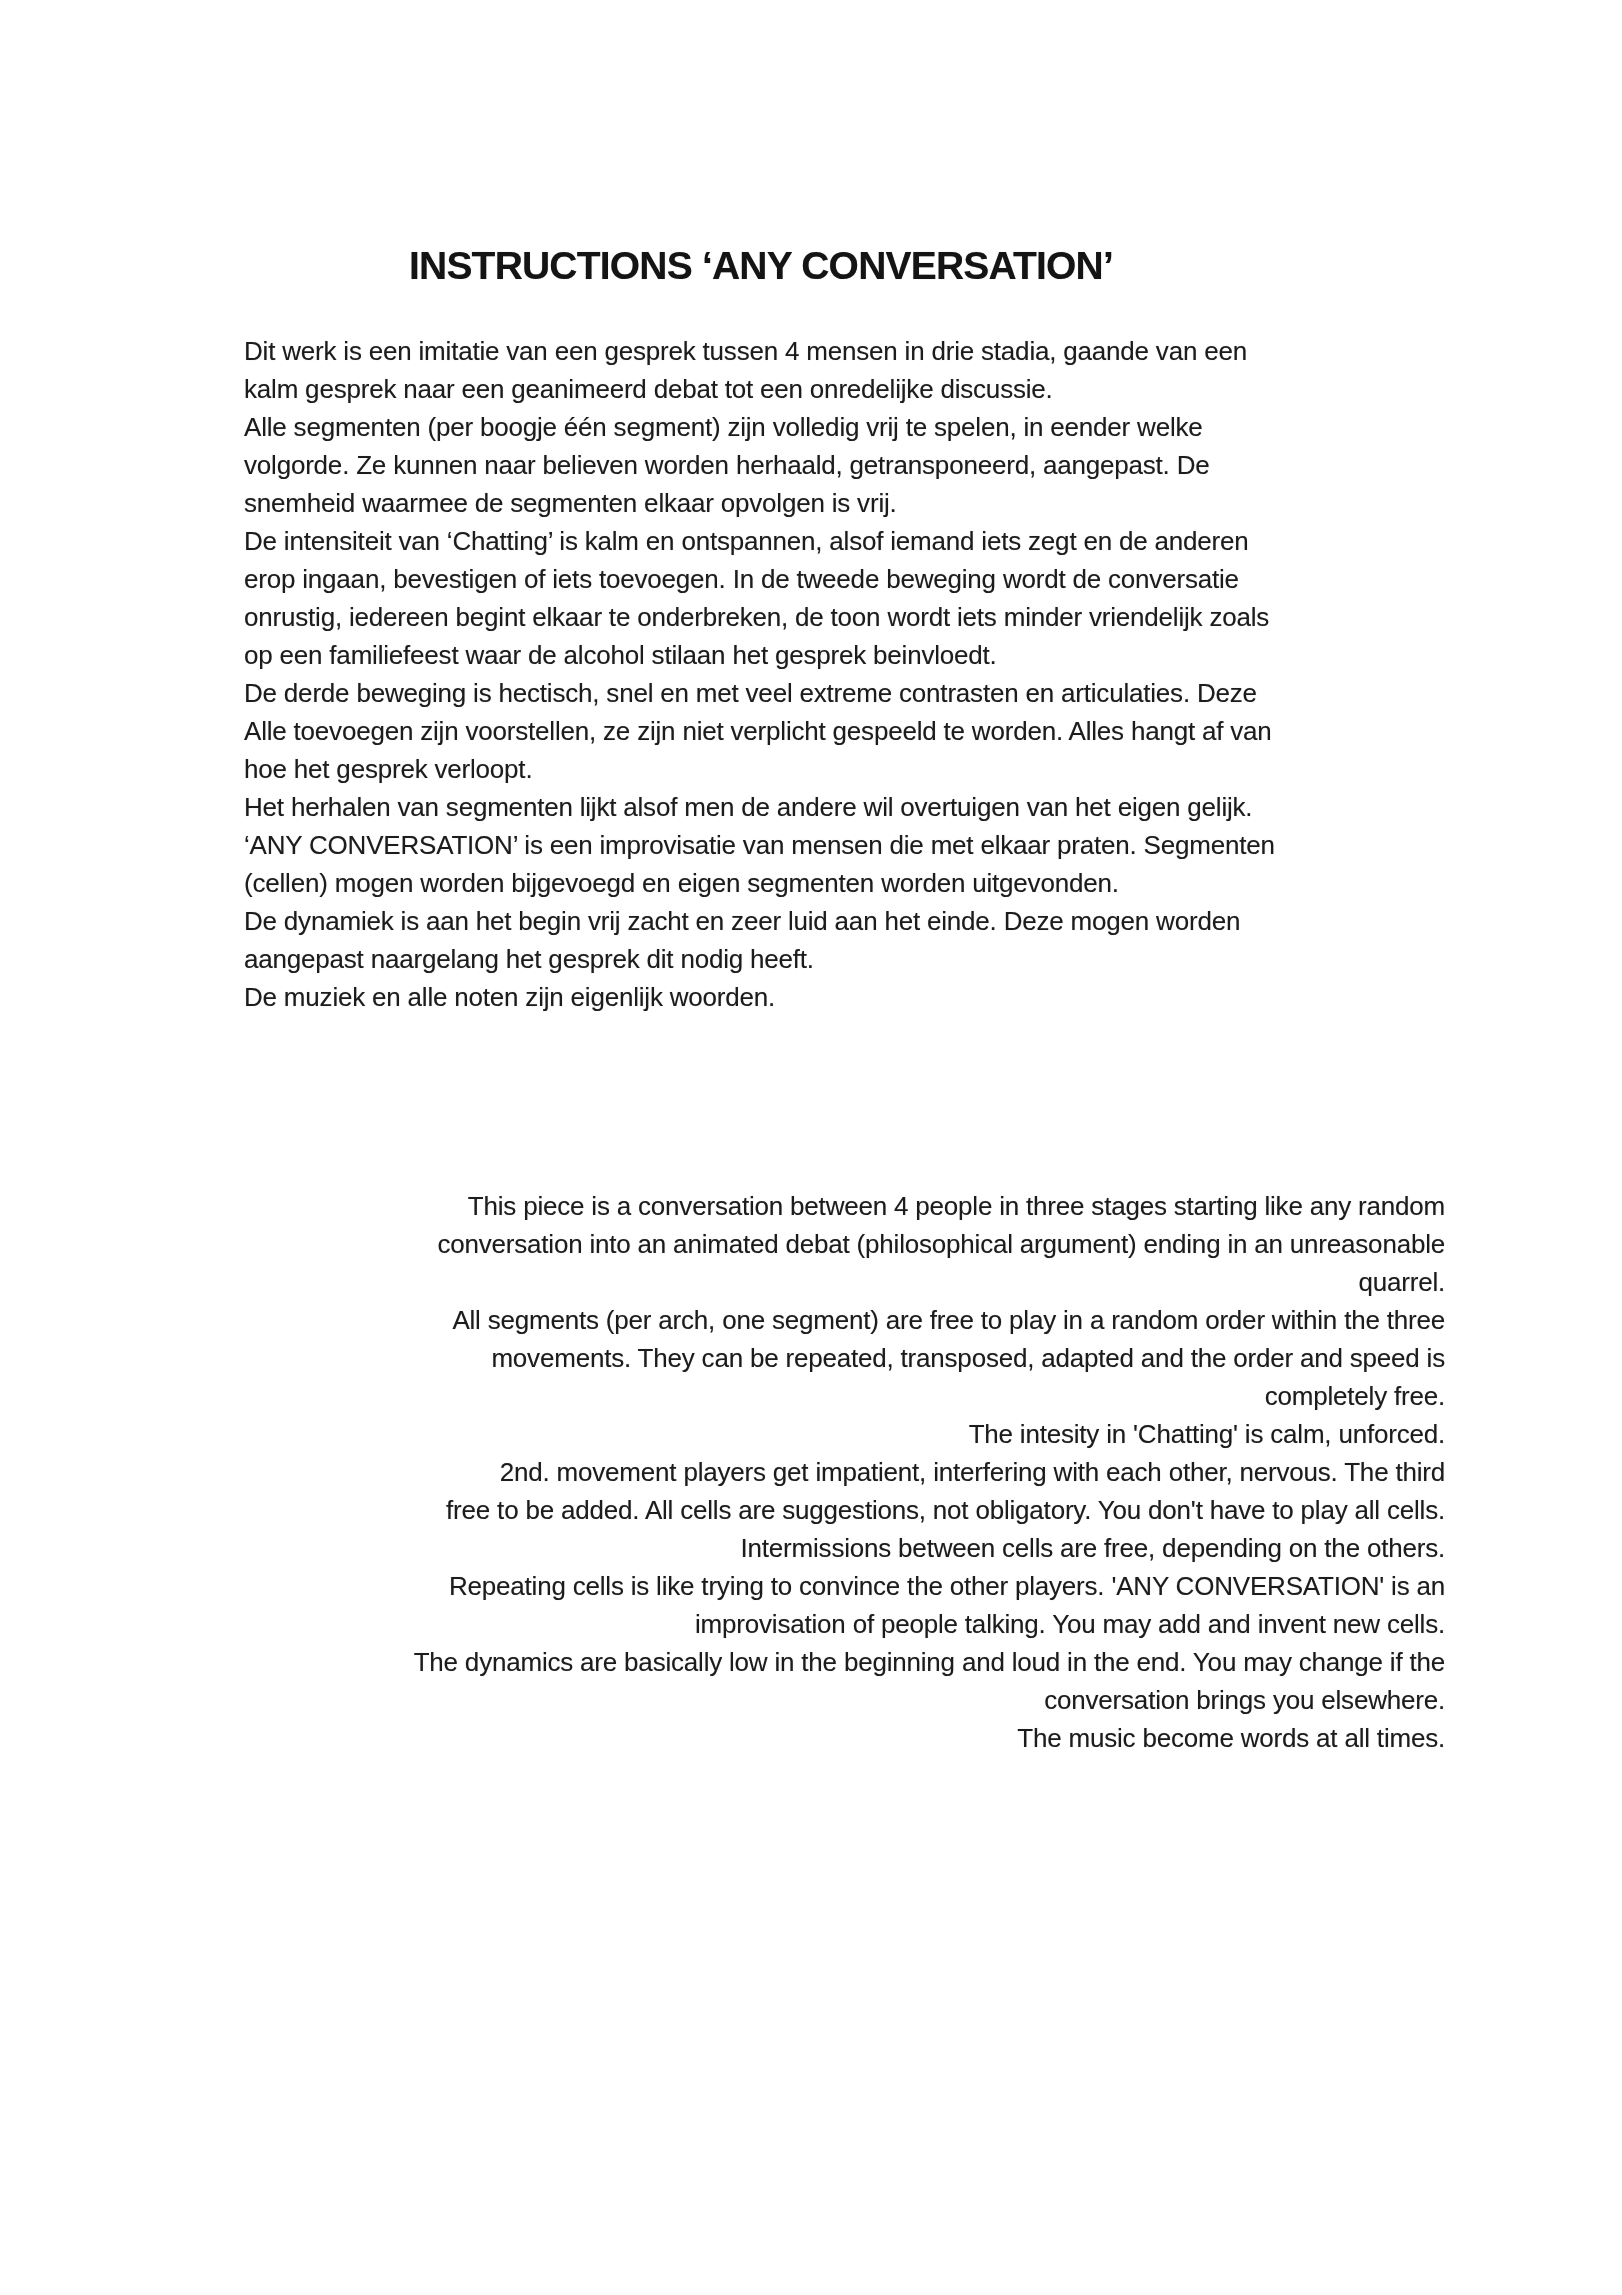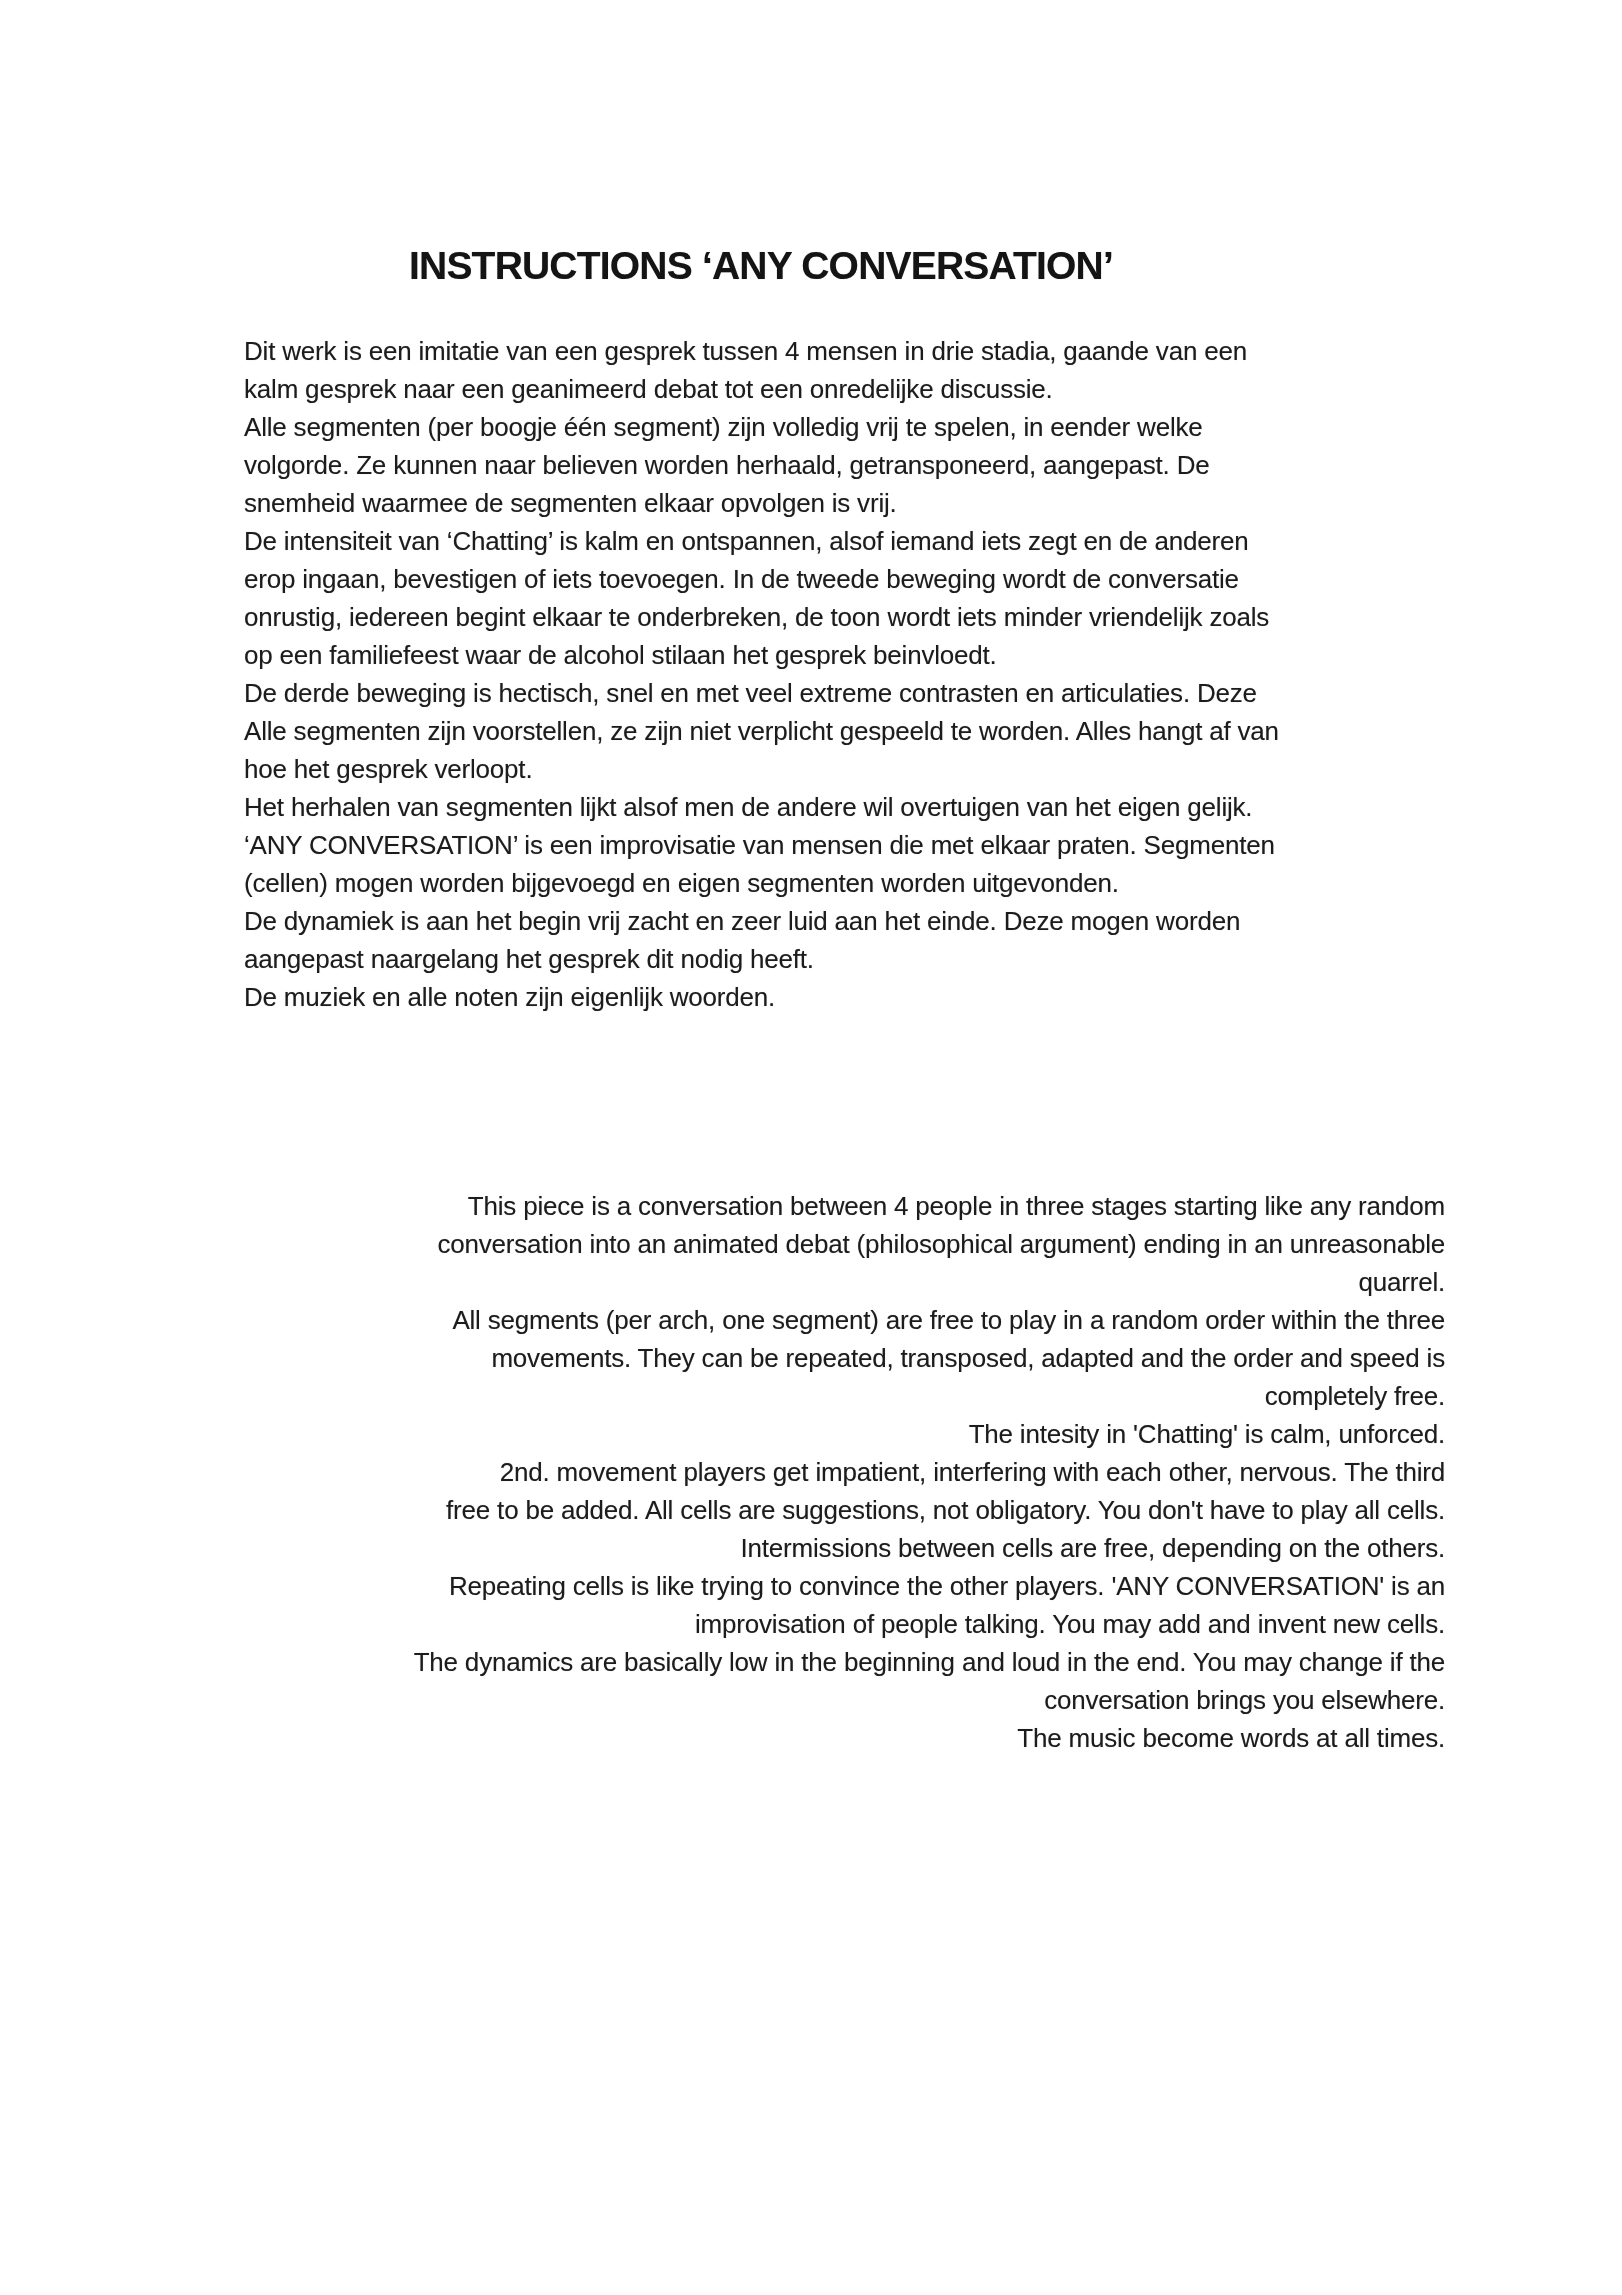--- a/index.html
+++ b/index.html
@@ -58,21 +58,21 @@
     <div class="text-line">Dit werk is een imitatie van een gesprek tussen 4 mensen in drie stadia, gaande van een</div>
     <div class="text-line">kalm gesprek naar een geanimeerd debat tot een onredelijke discussie.</div>
     <div class="text-line">Alle segmenten (per boogje één segment) zijn volledig vrij te spelen, in eender welke</div>
     <div class="text-line">volgorde. Ze kunnen naar believen worden herhaald, getransponeerd, aangepast. De</div>
     <div class="text-line">snemheid waarmee de segmenten elkaar opvolgen is vrij.</div>
     <div class="text-line">De intensiteit van ‘Chatting’ is kalm en ontspannen, alsof iemand iets zegt en de anderen</div>
     <div class="text-line">erop ingaan, bevestigen of iets toevoegen. In de tweede beweging wordt de conversatie</div>
     <div class="text-line">onrustig, iedereen begint elkaar te onderbreken, de toon wordt iets minder vriendelijk zoals</div>
     <div class="text-line">op een familiefeest waar de alcohol stilaan het gesprek beinvloedt.</div>
     <div class="text-line">De derde beweging is hectisch, snel en met veel extreme contrasten en articulaties. Deze</div>
-    <div class="text-line">Alle segmenten zijn voorstellen, ze zijn niet verplicht gespeeld te worden. Alles hangt af van</div>
+    <div class="text-line">Alle toevoegen zijn voorstellen, ze zijn niet verplicht gespeeld te worden. Alles hangt af van</div>
     <div class="text-line">hoe het gesprek verloopt.</div>
     <div class="text-line">Het herhalen van segmenten lijkt alsof men de andere wil overtuigen van het eigen gelijk.</div>
     <div class="text-line">‘ANY CONVERSATION’ is een improvisatie van mensen die met elkaar praten. Segmenten</div>
     <div class="text-line">(cellen) mogen worden bijgevoegd en eigen segmenten worden uitgevonden.</div>
     <div class="text-line">De dynamiek is aan het begin vrij zacht en zeer luid aan het einde. Deze mogen worden</div>
     <div class="text-line">aangepast naargelang het gesprek dit nodig heeft.</div>
     <div class="text-line">De muziek en alle noten zijn eigenlijk woorden.</div>
   </div>
 
   <div class="para para-english">

